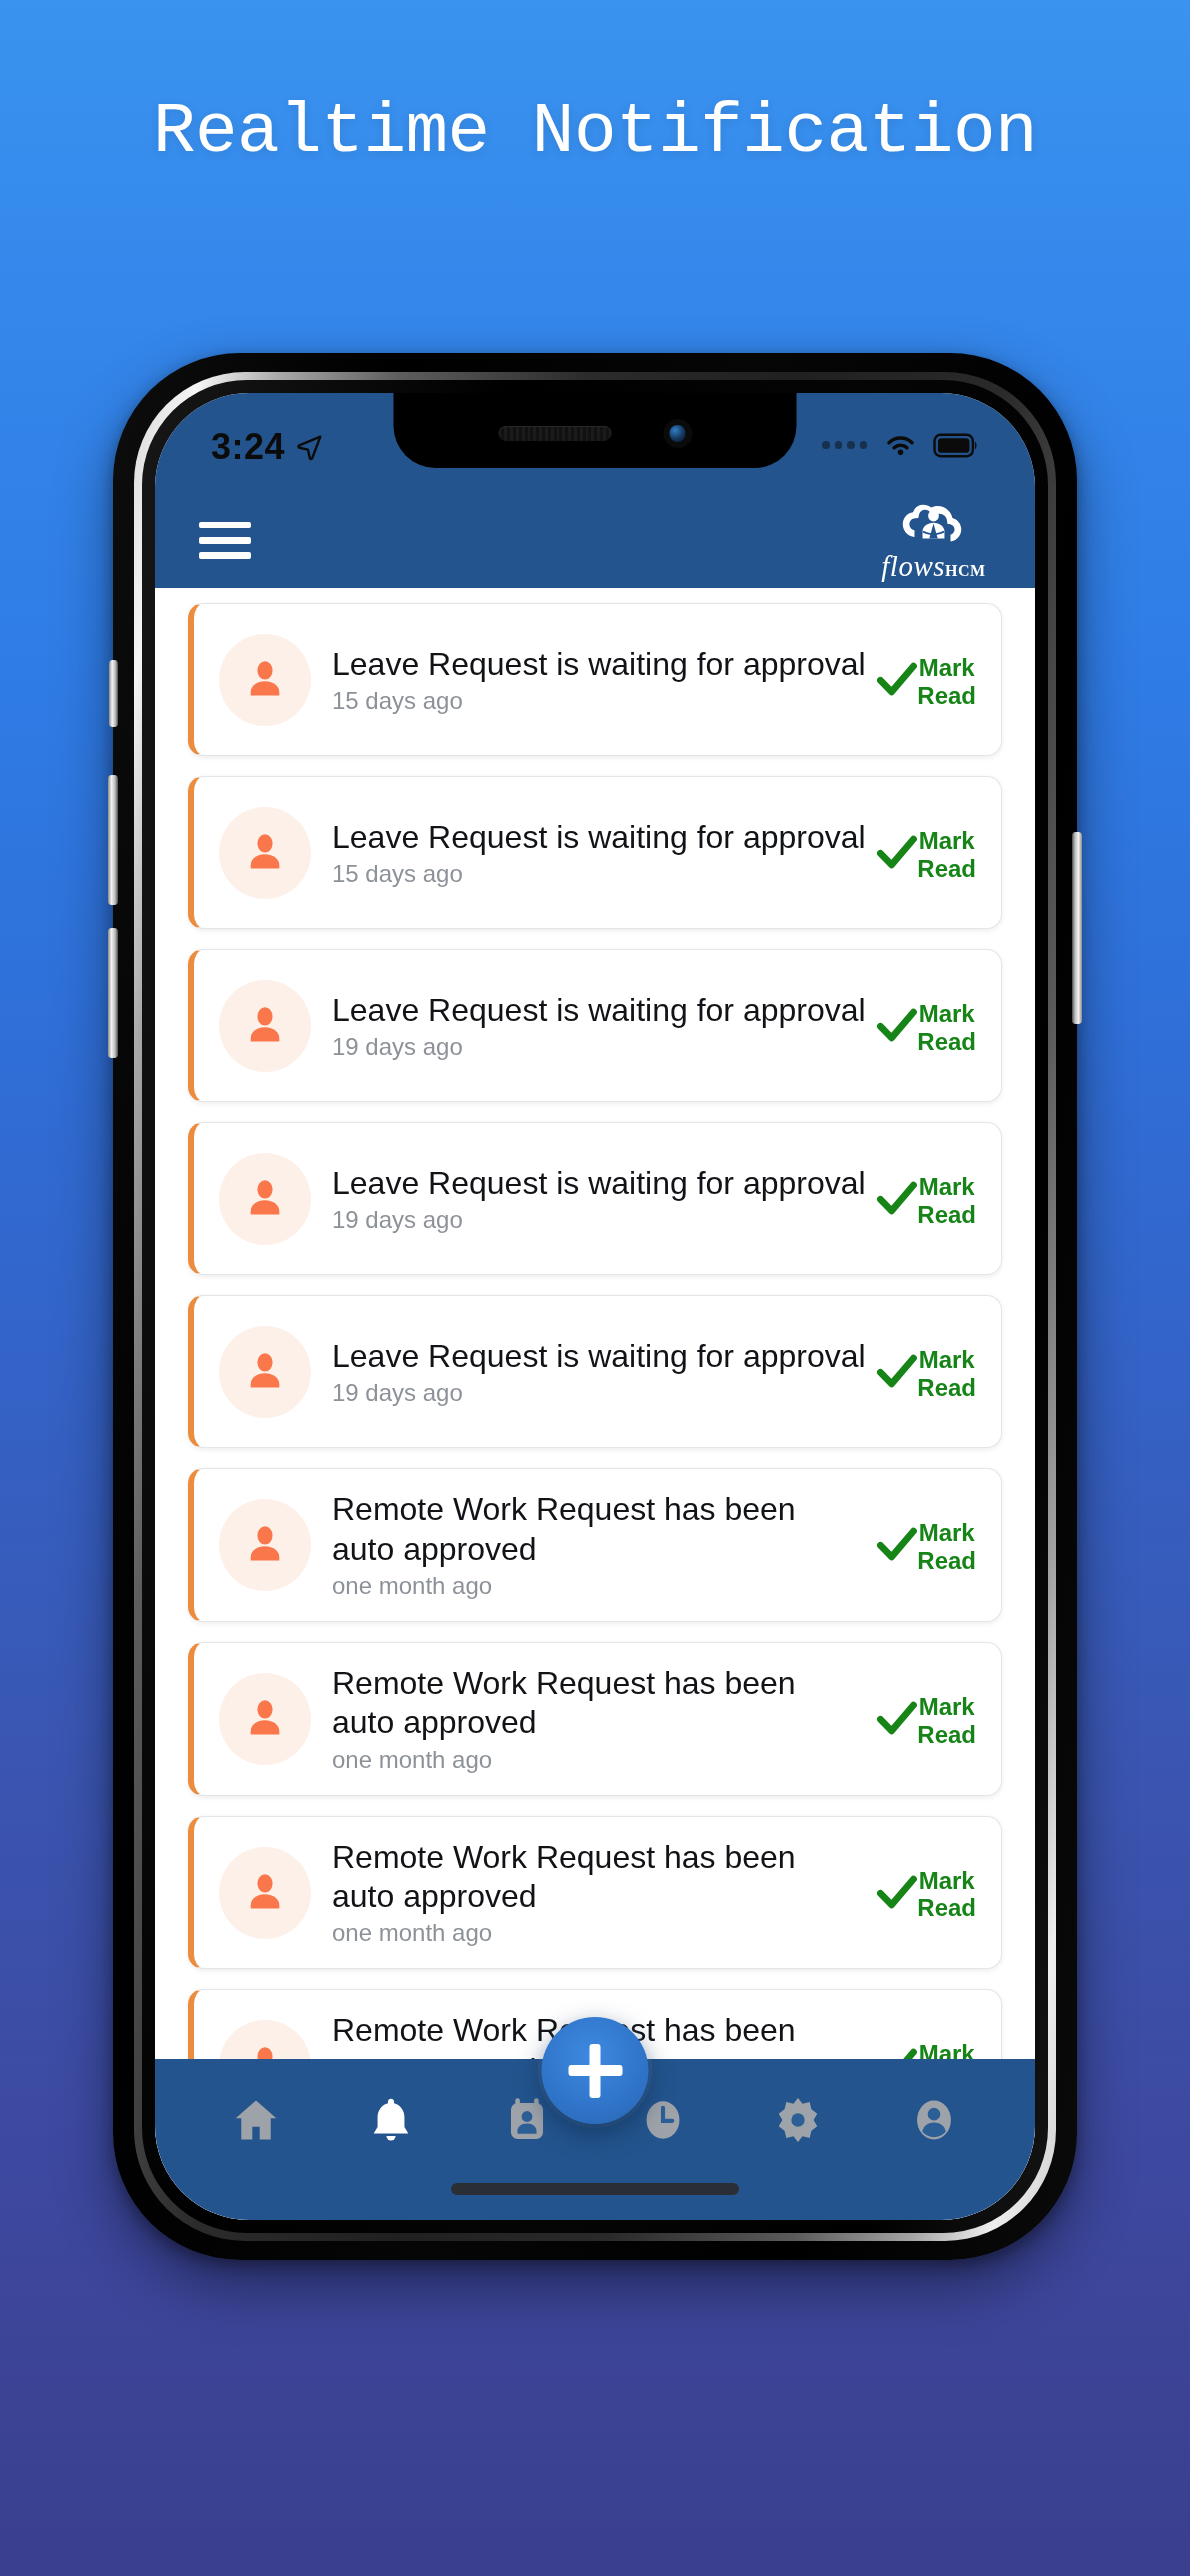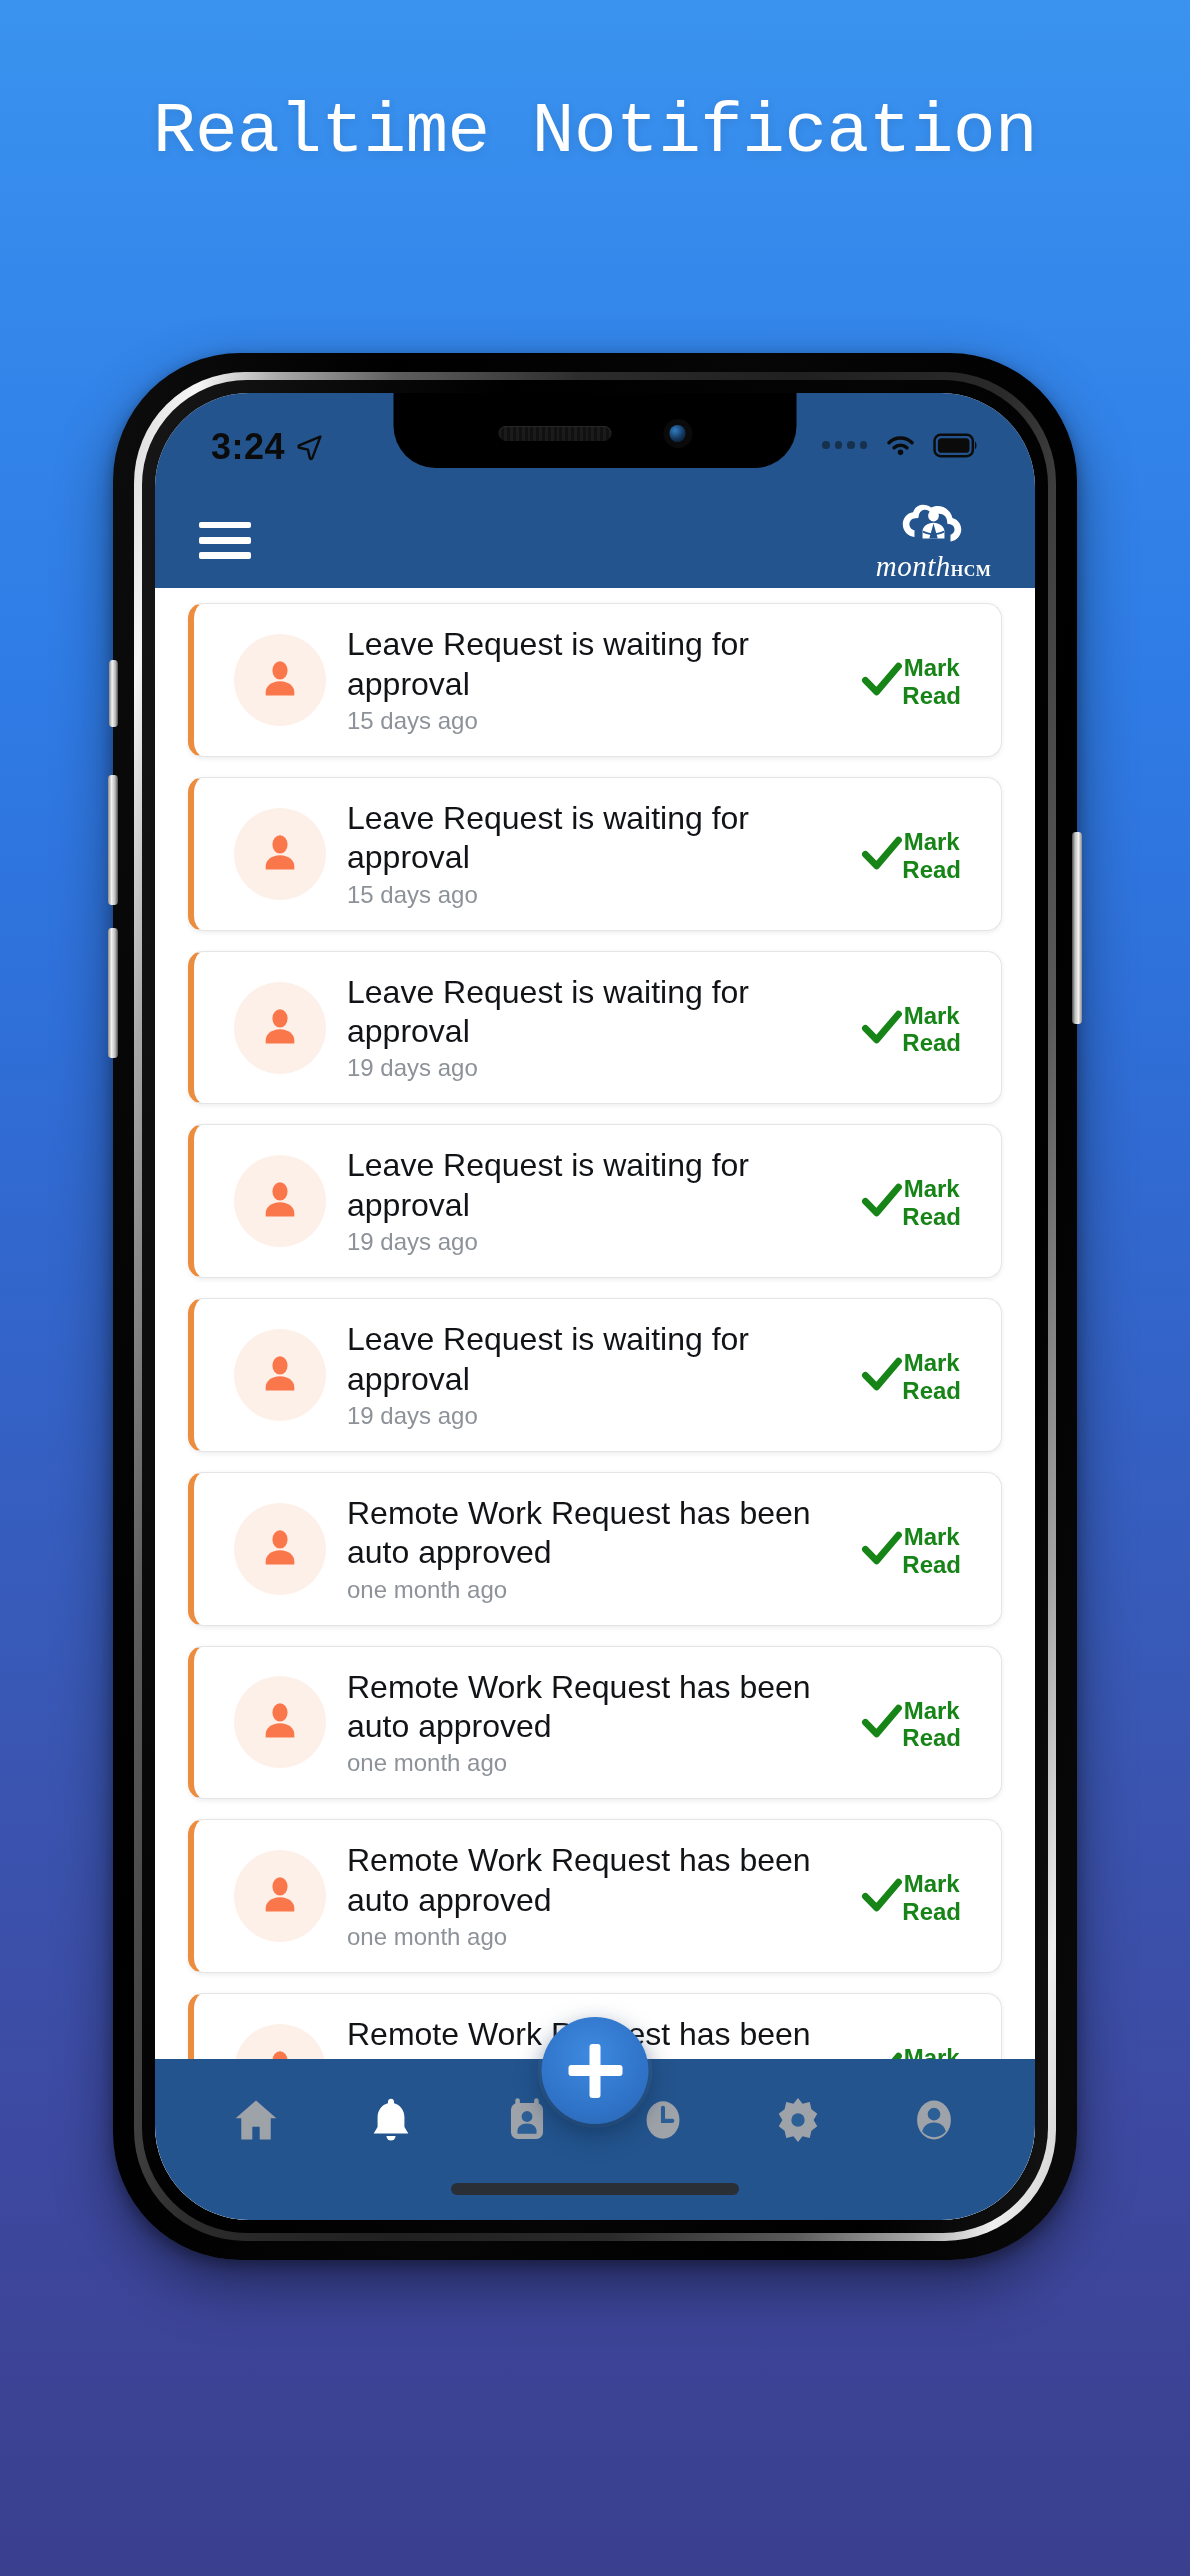--- a/index.html
+++ b/index.html
@@ -118,21 +118,21 @@
     height:calc(100% - 107px - 88px);
     overflow:hidden;
   }
   .list{ padding:15.3px 33px 0 33px; }
   .card{
     display:flex; align-items:center;
     background:#fff; border:1px solid #e3e5e8;
     border-left:6.7px solid #eb8c3f;
     border-radius:15.3px;
     box-shadow:0 1.9px 4.8px rgba(0,0,0,.07);
-    padding:21px 40px; margin-bottom:20px;
+    padding:21px 25px; margin-bottom:20px;
     min-height:153px;
   }
   .avatar{
     flex:0 0 auto; width:92px; height:92px; border-radius:50%;
     background:#fdf0e9; display:flex; align-items:center; justify-content:center;
     margin-right:21px;
   }
   .avatar svg{ width:52px; height:52px; display:block; }
   .card-main{ flex:1 1 auto; min-width:0; padding-right:9.6px; }
   .card-title{ font-size:32px; color:#111316; line-height:1.23; font-weight:400;
@@ -228,21 +228,21 @@
       </div>
       <div class="logo">
         <svg width="73" height="52" viewBox="0 0 76 54">
           <path d="M27 6c-5 0-9 3.3-10.3 7.8C10.5 14.6 6 19.9 6 26.3c0 7 5.4 12.7 12.2 13.2v-7.1c-3-.5-5.3-3.1-5.3-6.2 0-3.4 2.7-6.2 6.1-6.3l3.2-.1.6-3.1c.6-3.2 3.3-5.5 6.5-5.5 2.6 0 4.9 1.5 6 3.8l1.6 3.4 3.2-1.9a7.9 7.9 0 0 1 4-1.1c4.2 0 7.6 3.2 8 7.3l.3 3 3 .5c2.6.5 4.5 2.8 4.5 5.5 0 2.6-1.8 4.8-4.2 5.4v7c6.3-.7 11.2-6 11.2-12.4 0-5.7-3.9-10.6-9.2-12C56.4 12.9 50 7.2 42.3 7.2c-2.5 0-4.8.6-6.9 1.6C33.3 7 30.3 6 27 6z" fill="#fff"></path>
           <ellipse cx="38" cy="17.4" rx="5.6" ry="6" fill="#fff"></ellipse>
           <path d="M38 24.6c-6.2 0-11.4 4-11.4 8.8V41h22.8v-7.6c0-4.8-5.2-8.8-11.4-8.8z" fill="#fff"></path>
           <path d="M38 25.5 33.6 41h8.8z" fill="#23548d"></path>
           <path d="M27 33.8c4.3 1.8 8 2.8 11 2.8s6.7-1 11-2.8" fill="none" stroke="#23548d" stroke-width="2"></path>
         </svg>
         <div class="logo-word">
-          <span>month</span><sub>HCM</sub>
+          <span>flows</span><sub>HCM</sub>
         </div>
       </div>
     </div>
 
     <div class="screen-body">
       <div class="list" id="list">
           <div class="card">
             <div class="avatar">
               <svg viewBox="0 0 24 24">
                 <ellipse cx="12" cy="7.6" rx="3.5" ry="4.2" fill="#f9774a"></ellipse>

